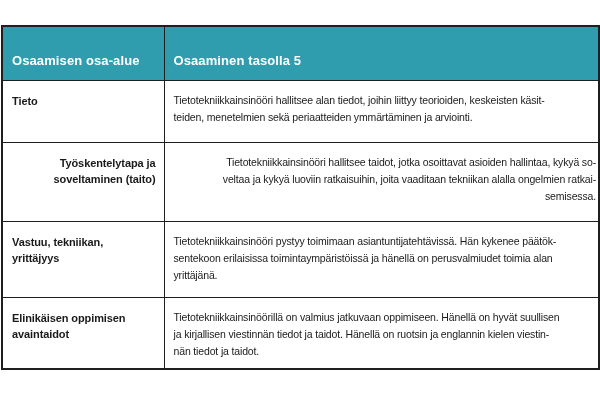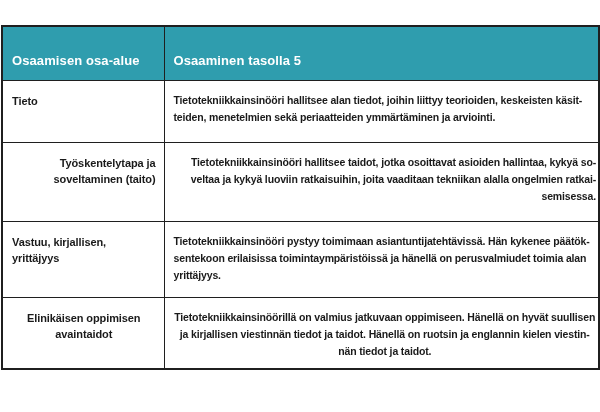--- a/index.html
+++ b/index.html
@@ -39,42 +39,41 @@
     text-align: left;
     vertical-align: bottom;
     height: 54px;
     padding: 0 8px 12px 9px;
     letter-spacing: 0.1px;
   }
   tbody td {
     vertical-align: top;
     color: #1a1a1a;
     background: #ffffff;
-    font-weight: bold;
   }
   td.area {
     font-weight: bold;
     font-size: 11px;
     line-height: 16.5px;
     padding: 12px 8px 8px 9px;
     white-space: pre;
     letter-spacing: -0.1px;
   }
   td.desc {
     font-size: 10.5px;
     line-height: 17px;
     padding: 11px 2px 8px 9px;
     white-space: pre;
     letter-spacing: -0.15px;
   }
   tr.r1 td { height: 62px; }
   tr.r2 td { height: 79px; text-align: right; }
   tr.r3 td { height: 76px; }
   tr.r4 td { height: 62px; }
-  tr.r5 td { height: 71px; text-align: center; }
+  tr.r5 td { height: 71px; }
 </style>
 </head>
 <body>
 
 <div class="page">
   <table class="competence">
     <colgroup>
       <col class="c1">
       <col class="c2">
     </colgroup>
@@ -91,25 +90,25 @@
 teiden, menetelmien sekä periaatteiden ymmärtäminen ja arviointi.</td>
       </tr>
       <tr class="r2">
         <td class="area">Työskentelytapa ja
 soveltaminen (taito)</td>
         <td class="desc">Tietotekniikkainsinööri hallitsee taidot, jotka osoittavat asioiden hallintaa, kykyä so-
 veltaa ja kykyä luoviin ratkaisuihin, joita vaaditaan tekniikan alalla ongelmien ratkai-
 semisessa.</td>
       </tr>
       <tr class="r3">
-        <td class="area">Vastuu, kirjallisen,
+        <td class="area">Vastuu, tekniikan,
 yrittäjyys</td>
         <td class="desc">Tietotekniikkainsinööri pystyy toimimaan asiantuntijatehtävissä. Hän kykenee päätök-
 sentekoon erilaisissa toimintaympäristöissä ja hänellä on perusvalmiudet toimia alan
-yrittäjyys.</td>
+yrittäjänä.</td>
       </tr>
       <tr class="r5">
         <td class="area">Elinikäisen oppimisen
 avaintaidot</td>
         <td class="desc">Tietotekniikkainsinöörillä on valmius jatkuvaan oppimiseen. Hänellä on hyvät suullisen
 ja kirjallisen viestinnän tiedot ja taidot. Hänellä on ruotsin ja englannin kielen viestin-
 nän tiedot ja taidot.</td>
       </tr>
     </tbody>
   </table>

